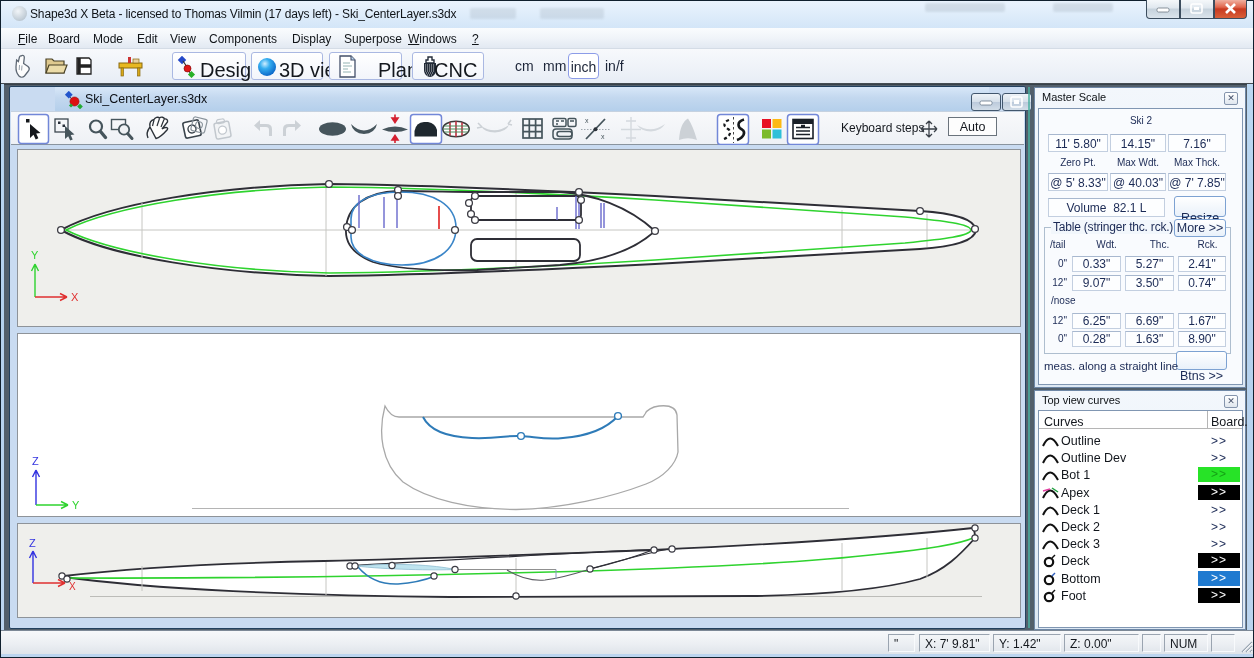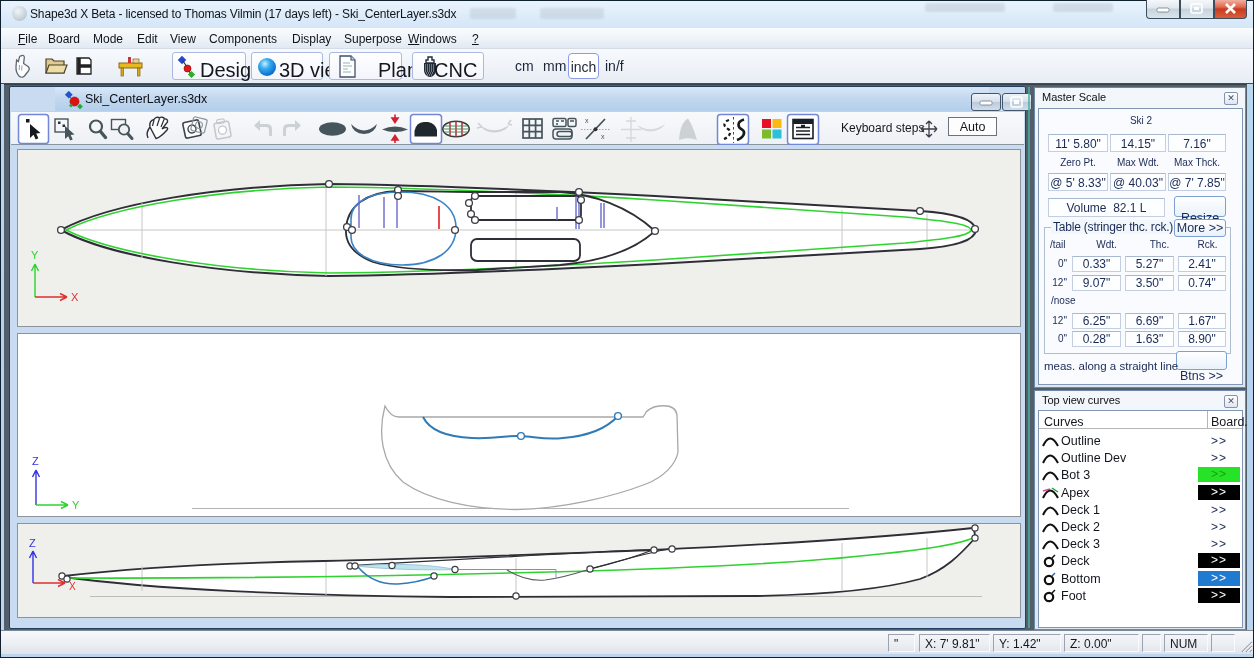--- a/index.html
+++ b/index.html
@@ -472,21 +472,21 @@
         <svg class="cicon" width="17" height="13">
           <path d="M1,12 Q8,-3 16,12" stroke="#111" stroke-width="2" fill="none"></path>
         </svg>
         <span class="cname">Outline Dev</span>
         <span class="cprop">&gt;&gt;</span>
       </div>
     <div class="crow" style="top:34px;">
         <svg class="cicon" width="17" height="13">
           <path d="M1,12 Q8,-3 16,12" stroke="#111" stroke-width="2" fill="none"></path>
         </svg>
-        <span class="cname">Bot 3</span>
+        <span class="cname">Bot 1</span>
         <span class="cbut" style="background:#27e327;color:#15a015;">&gt;&gt;</span>
       </div>
     <div class="crow" style="top:52px;">
         <svg class="cicon" width="17" height="13">
           <path d="M1,12 Q8,-3 16,12" stroke="#111" stroke-width="2" fill="none"></path>
           <path d="M1,5 L8,3" stroke="#e040a0" stroke-width="1.5"></path>
           <path d="M10,2 L16,6" stroke="#20a040" stroke-width="1.5"></path>
         </svg>
         <span class="cname">Apex</span>
         <span class="cbut" style="background:#000;color:#fff;">&gt;&gt;</span>

